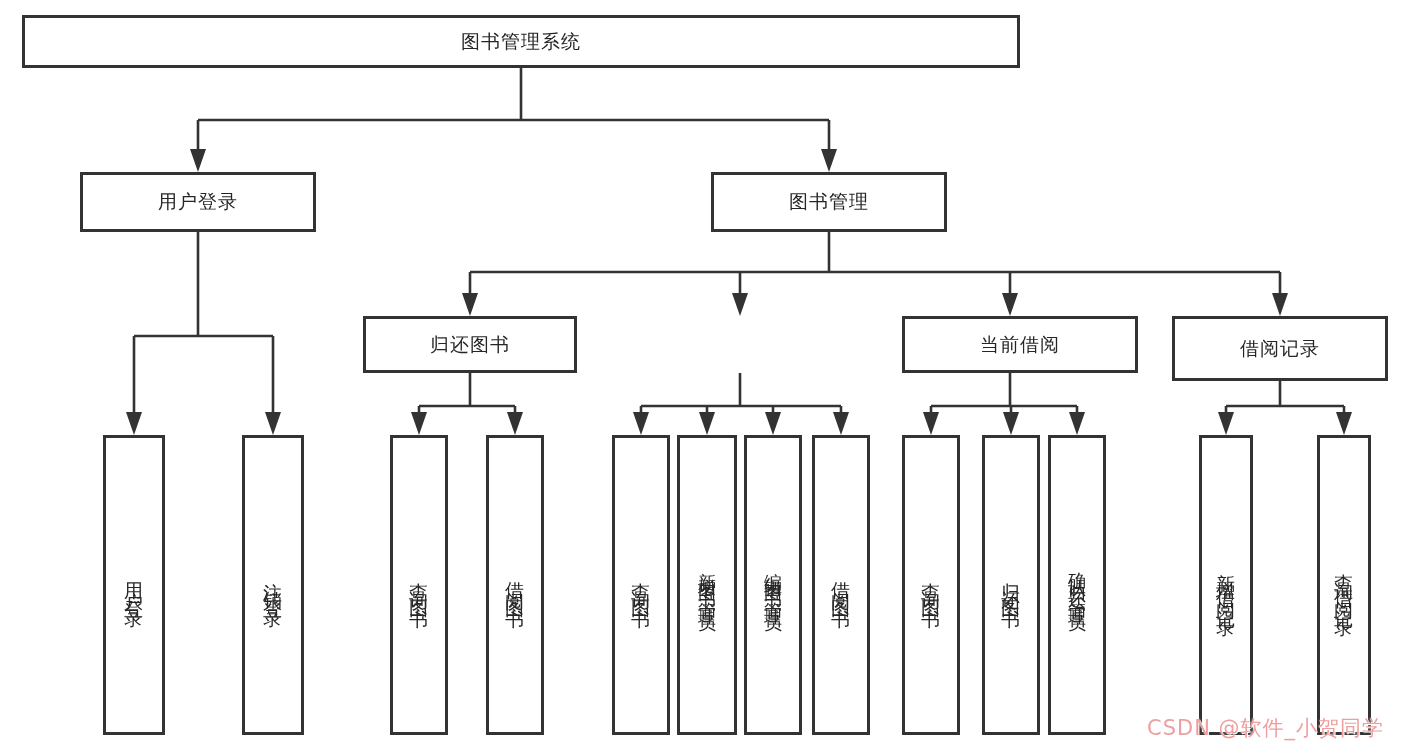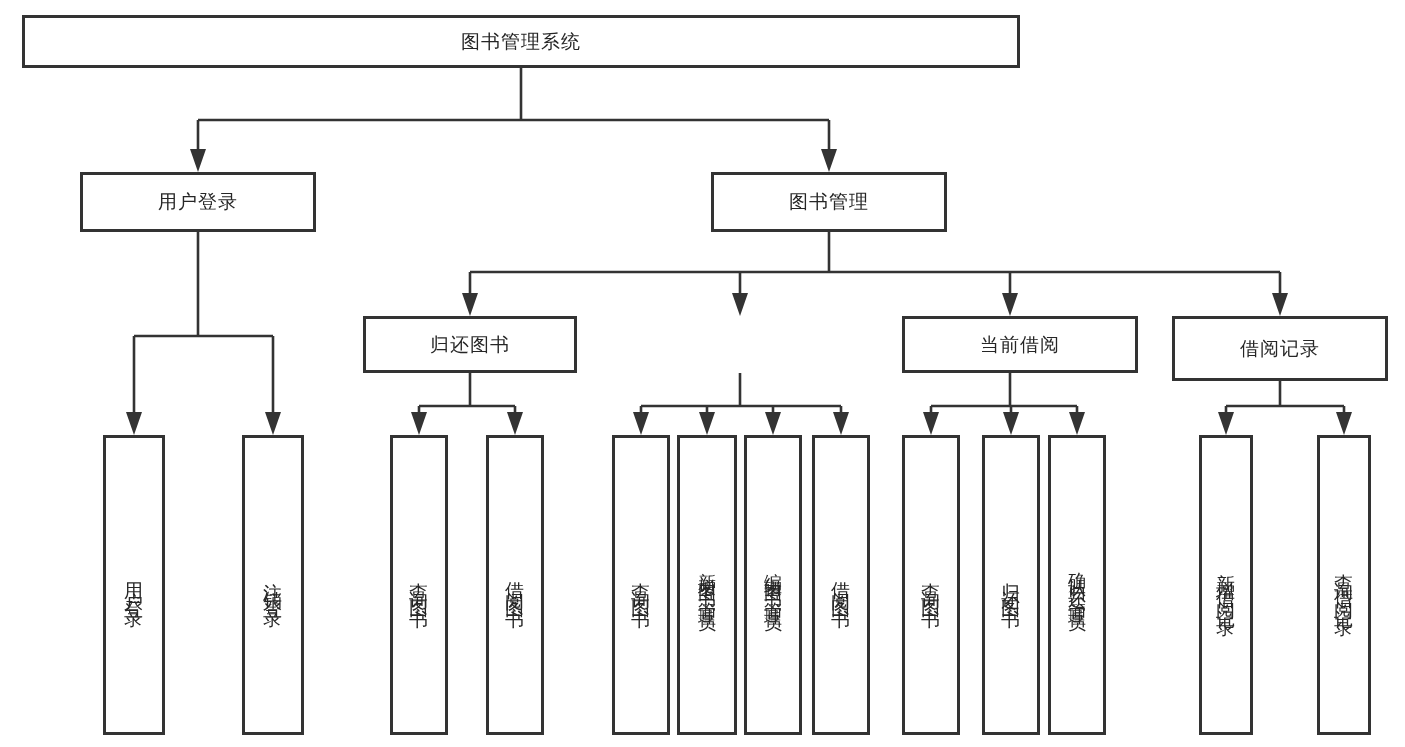--- a/index.html
+++ b/index.html
@@ -193,14 +193,15 @@
     <span class="vtext long">确认归还（管理员）</span>
   </div>
 
   <div class="node leaf" style="left:1199px; top:435px; width:54px; height:300px;">
     <span class="vtext">新增借阅记录</span>
   </div>
   <div class="node leaf" style="left:1317px; top:435px; width:54px; height:300px;">
     <span class="vtext">查询借阅记录</span>
   </div>
 
+  <div class="watermark" style="color: rgb(238, 158, 158);">CSDN @软件_小贺同学</div>
 
 </div>
 
 </body></html>

